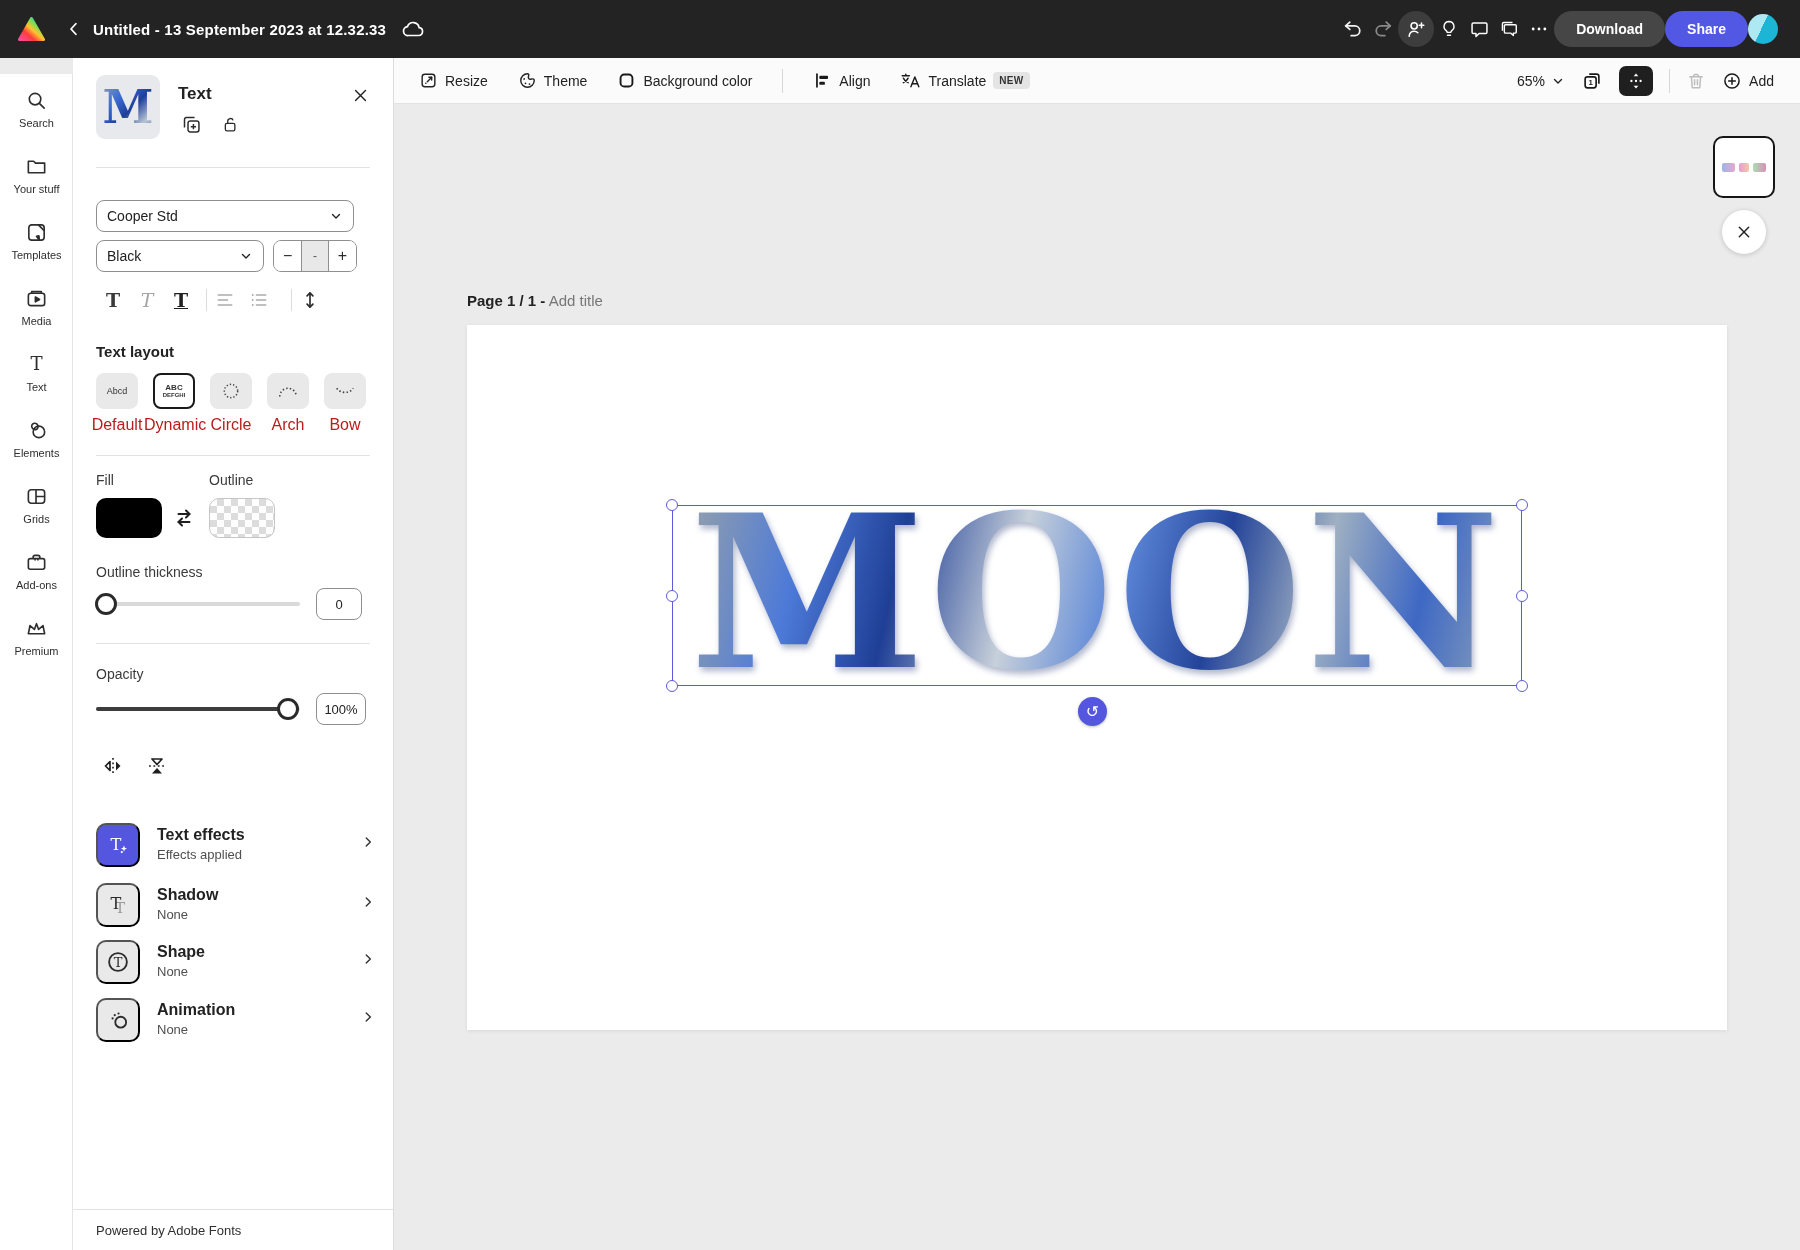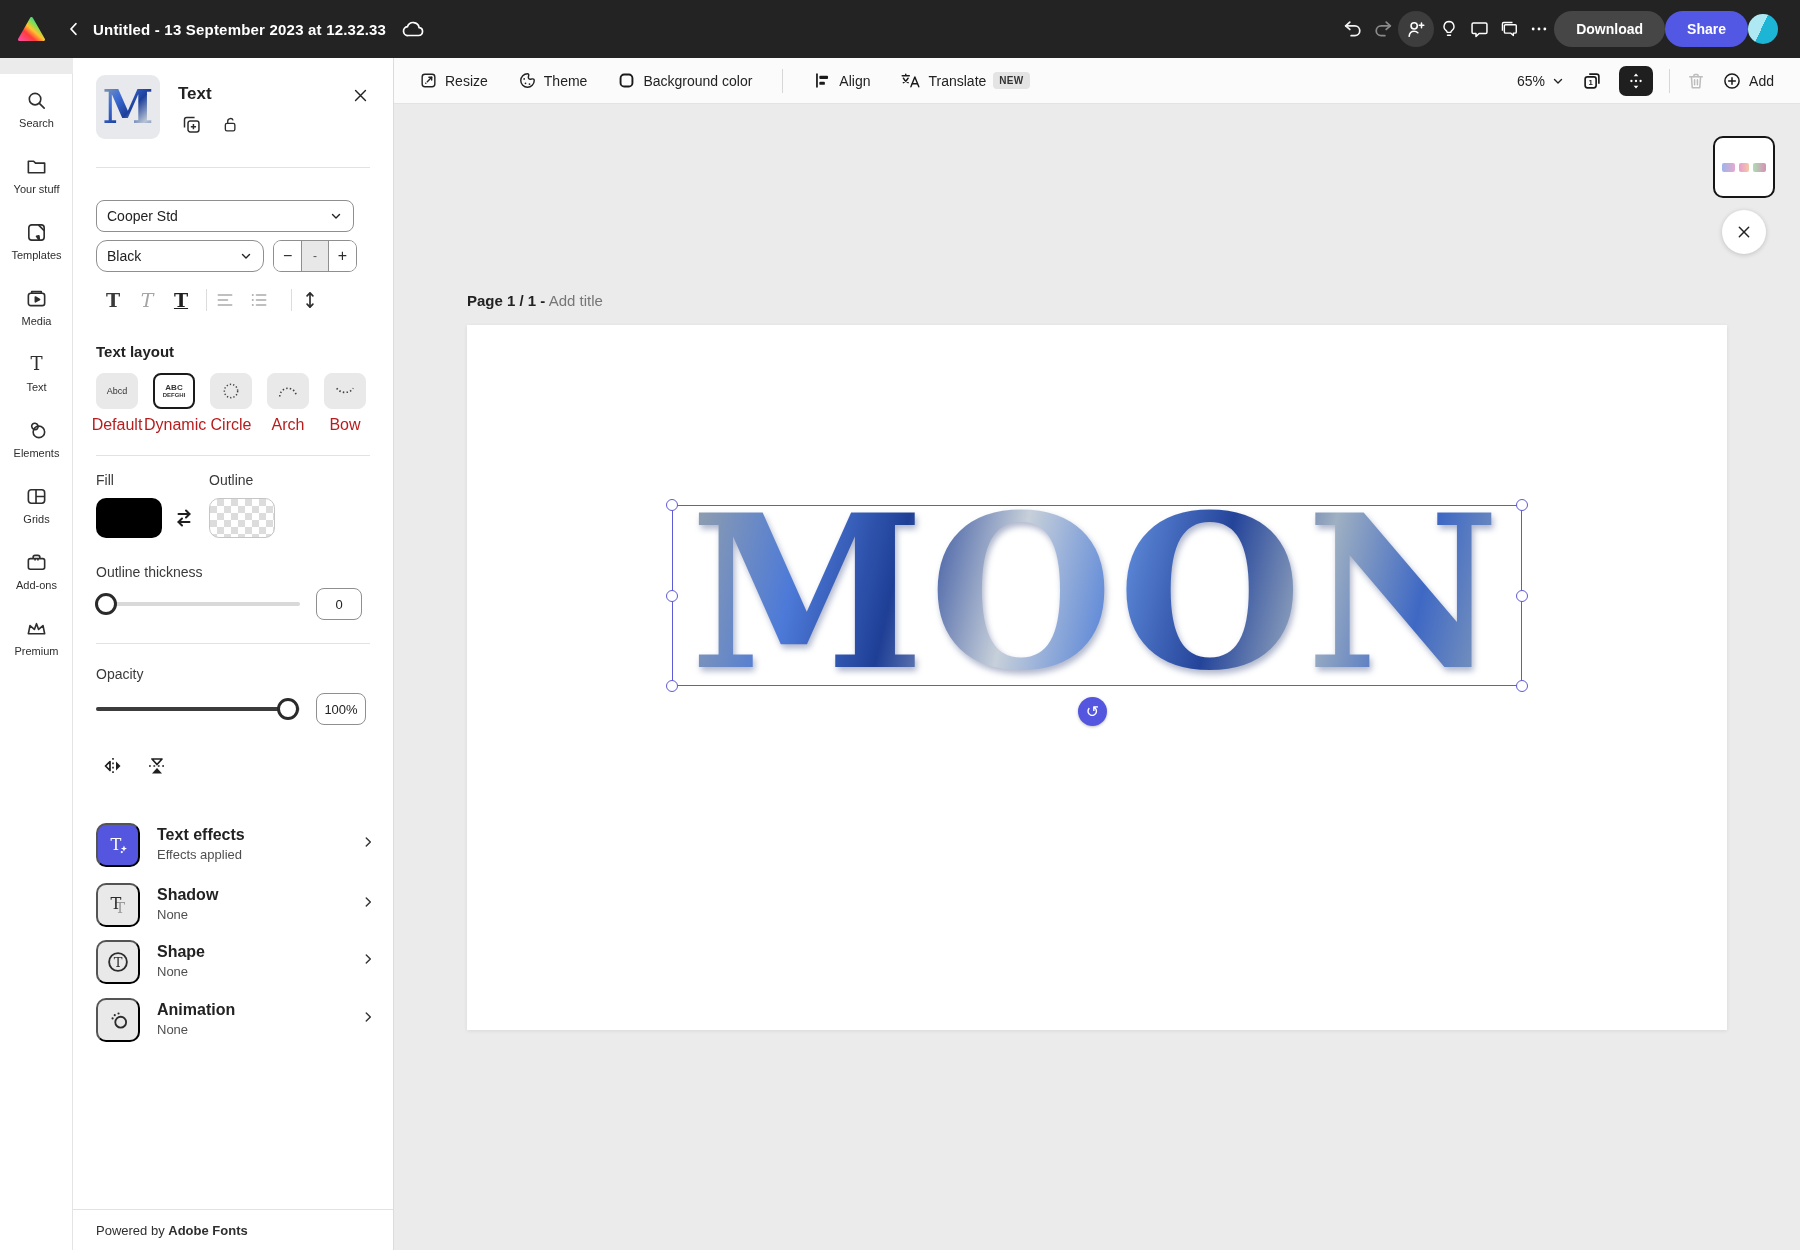--- a/index.html
+++ b/index.html
@@ -59,21 +59,21 @@
   .slider-handle { position:absolute; width:22px; height:22px; border-radius:50%; background:#fff; border:3px solid #2a2a2a; cursor:pointer; }
   .val-box { position:absolute; height:32px; border:1px solid #8f8f8f; border-radius:8px; background:#fff; display:flex; align-items:center; justify-content:center; font-size:13px; color:#222; }
   .lbl { position:absolute; font-size:14px; color:#3a3a3a; }
   .erow-tile { position:absolute; left:23px; width:44px; height:44px; border-radius:10px; display:flex; align-items:center; justify-content:center; cursor:pointer; }
   .erow-tile.accent { background:#5456E0; }
   .erow-tile.gray { background:#e9e9e9; }
   .erow-title { position:absolute; left:84px; font-size:16px; font-weight:bold; color:#222; cursor:pointer; }
   .erow-sub { position:absolute; left:84px; font-size:13px; color:#4f4f4f; }
   .erow-chev { position:absolute; left:288px; cursor:pointer; background:none; border:none; }
   .p-footer { position:absolute; left:23px; bottom:12px; font-size:13px; color:#2f2f2f; }
-  .p-footer b { font-weight:bold; }
+  .p-footer b { font-weight:normal; }
   .p-footer-hr { position:absolute; left:0; right:0; bottom:40px; height:1px; background:#e2e2e2; }
 
   
   .workspace { position:absolute; left:394px; top:58px; width:1406px; height:1192px; background:#ebebeb; }
   .ctoolbar { position:absolute; left:0; top:0; width:1406px; height:46px; background:#fbfbfb; border-bottom:1px solid #e3e3e3; display:flex; align-items:center; }
   .ct-left { display:flex; align-items:center; margin-left:25px; gap:30px; }
   .ct-item { display:flex; align-items:center; gap:7px; background:none; border:none; cursor:pointer; font-size:14px; color:#222; font-family:"Liberation Sans",sans-serif; }
   .badge-new { background:#e4e4e4; color:#333; font-size:10px; font-weight:bold; padding:3px 6px; border-radius:4px; letter-spacing:.3px; }
   .ct-right { margin-left:auto; display:flex; align-items:center; margin-right:26px; gap:16px; }
   .zoom-ctl { display:flex; align-items:center; gap:6px; background:none; border:none; font-size:14px; color:#222; cursor:pointer; }
@@ -269,21 +269,21 @@
       </svg>
   </button>
   <div class="hr" style="top:109px;"></div>
 
   <button class="select" style="left:23px;top:142px;width:258px;">
     <span class="cv">Cooper Std</span>
     <svg width="14" height="14" viewBox="0 0 24 24" fill="none" stroke="#222" stroke-width="2.4" stroke-linecap="round" stroke-linejoin="round">
         <polyline points="6,9.5 12,15.5 18,9.5"></polyline>
       </svg>
   </button>
-  <button class="select" style="left:23px;top:182px;width:168px;border-radius:11px;">
+  <button class="select" style="left:23px;top:182px;width:168px;">
     <span class="cv">Black</span>
     <svg width="14" height="14" viewBox="0 0 24 24" fill="none" stroke="#222" stroke-width="2.4" stroke-linecap="round" stroke-linejoin="round">
         <polyline points="6,9.5 12,15.5 18,9.5"></polyline>
       </svg>
   </button>
   <div class="p-abs stepper">
     <button>−</button>
     <div class="mid">-</div>
     <button>+</button>
   </div>

